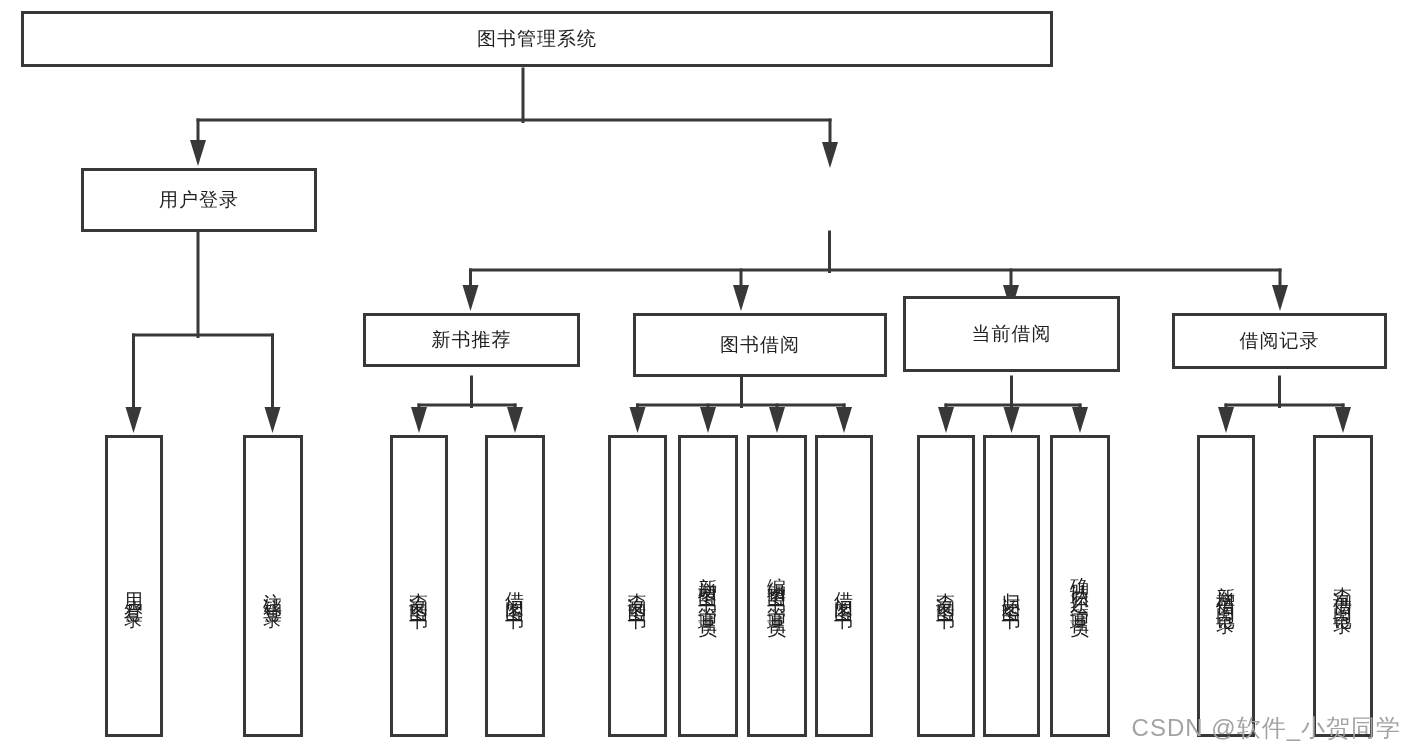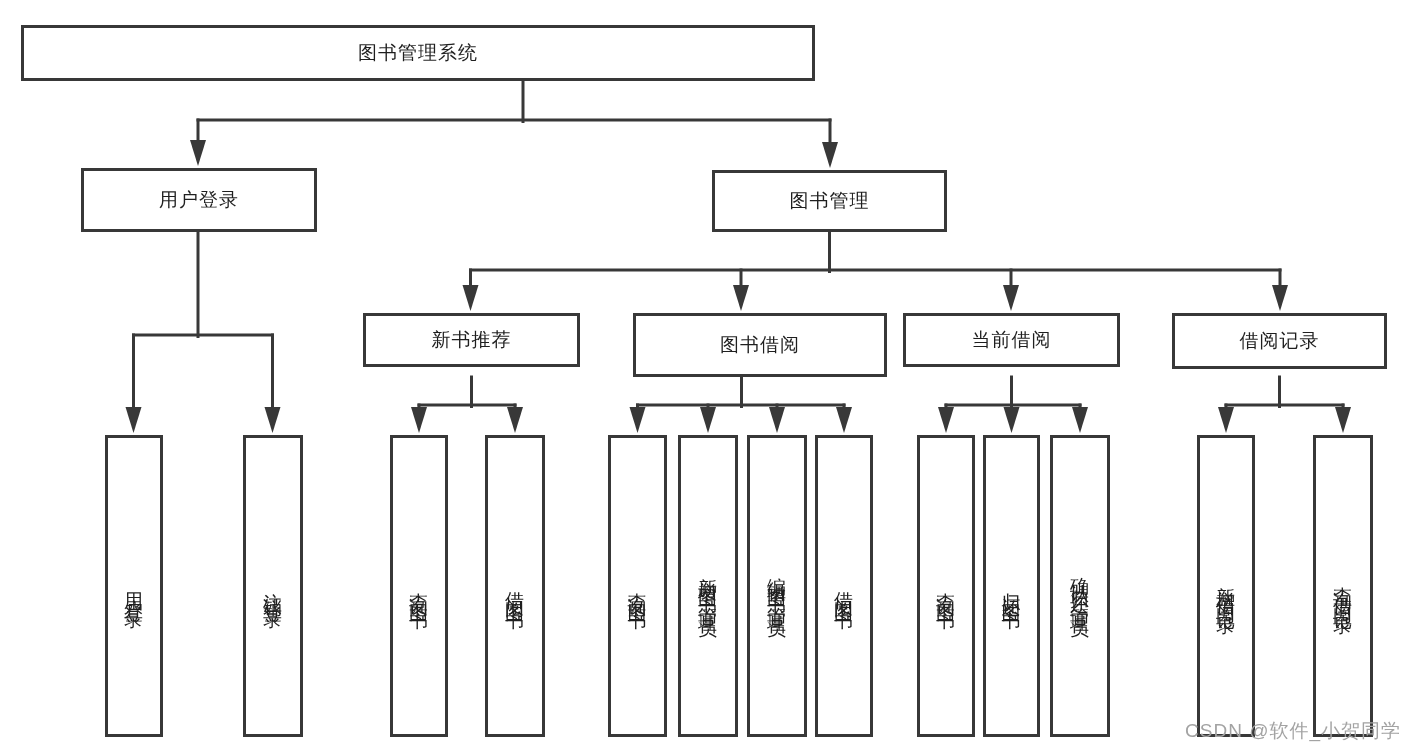--- a/index.html
+++ b/index.html
@@ -15,21 +15,21 @@
     position:absolute; box-sizing:border-box; border:3px solid var(--line);
     background:#fff; color:var(--text);
     display:flex; align-items:center; justify-content:center;
     font-size:19px; letter-spacing:1px; text-align:center;
   }
   .vbox{
     writing-mode:vertical-rl; text-orientation:mixed;
     letter-spacing:6px; line-height:1; font-size:19px; padding-top:6px;
   }
   .watermark{
-    position:absolute; right:4px; bottom:3px; font-size:19px;
+    position:absolute; right:4px; bottom:3px; font-size:24px;
     color:var(--wm); letter-spacing:1px; white-space:nowrap;
   }
 </style>
 </head>
 <body>
 
 <div class="canvas">
 
   <svg class="connectors" viewBox="0 0 1405 747" xmlns="http://www.w3.org/2000/svg">
     <g stroke="#383838" stroke-width="3" stroke-linecap="square" fill="none">
@@ -89,28 +89,27 @@
       <polygon points="777,433 769,407 785,407"></polygon>
       <polygon points="844,433 836,407 852,407"></polygon>
       <polygon points="946,433 938,407 954,407"></polygon>
       <polygon points="1011.5,433 1003.5,407 1019.5,407"></polygon>
       <polygon points="1080,433 1072,407 1088,407"></polygon>
       <polygon points="1226,433 1218,407 1234,407"></polygon>
       <polygon points="1343,433 1335,407 1351,407"></polygon>
     </g>
   </svg>
 
-  <div class="box" style="left:21px;top:25px;width:794px;height:56px;">图书管理系统</div>
+  <div class="box" style="left:21px;top:11px;width:1032px;height:56px;">图书管理系统</div>
 
   <div class="box" style="left:81px;top:168px;width:236px;height:64px;">用户登录</div>
-  <div class="box" style="left:712px;top:170px;width:235px;height:62px;">图书管理</div>
 
   <div class="box" style="left:363px;top:313px;width:217px;height:54px;">新书推荐</div>
   <div class="box" style="left:633px;top:313px;width:254px;height:64px;">图书借阅</div>
-  <div class="box" style="left:903px;top:313px;width:217px;height:54px;">当前借阅</div>
+  <div class="box" style="left:903px;top:296px;width:217px;height:76px;">当前借阅</div>
   <div class="box" style="left:1172px;top:313px;width:215px;height:56px;">借阅记录</div>
 
   <div class="box vbox" style="left:105px;top:435px;width:58px;height:302px;">用户登录</div>
   <div class="box vbox" style="left:243px;top:435px;width:60px;height:302px;">注销登录</div>
 
   <div class="box vbox" style="left:390px;top:435px;width:58px;height:302px;">查询图书</div>
   <div class="box vbox" style="left:485px;top:435px;width:60px;height:302px;">借阅图书</div>
 
   <div class="box vbox" style="left:608px;top:435px;width:59px;height:302px;">查询图书</div>
   <div class="box vbox" style="left:678px;top:435px;width:60px;height:302px;">新增图书（管理员）</div>

